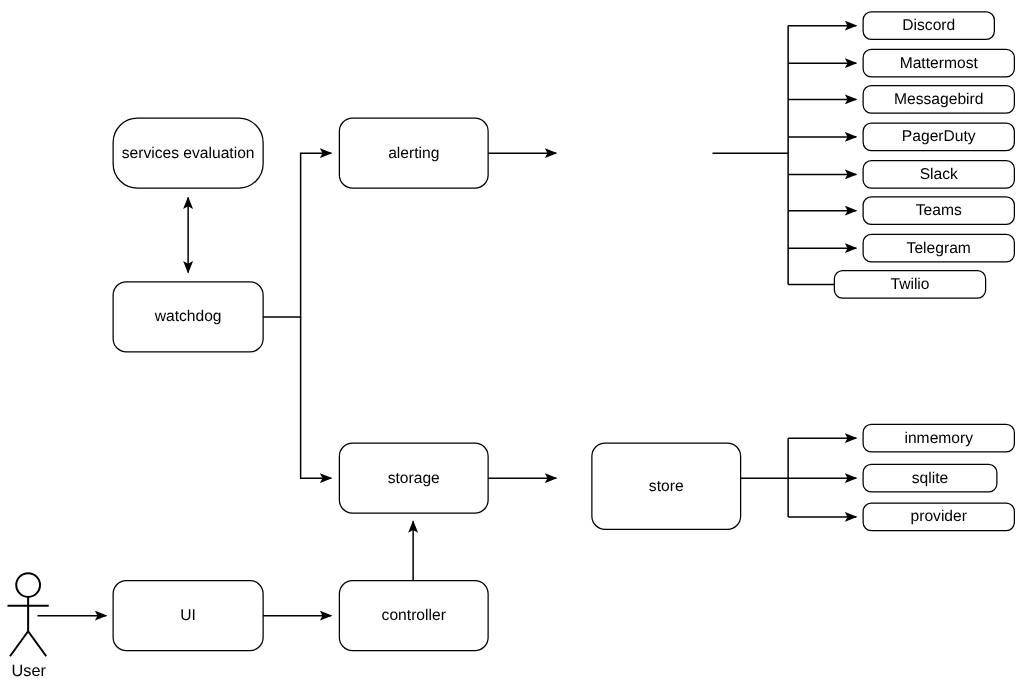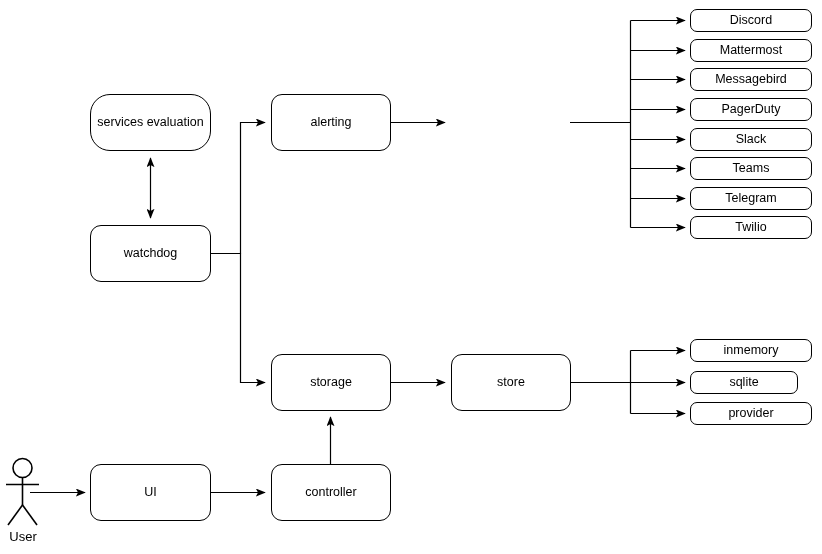--- a/index.html
+++ b/index.html
@@ -136,54 +136,54 @@
 
   <div class="node big" style="left:271px; top:94px; width:120px; height:57px;">
     <span>alerting</span>
   </div>
 
 
   <div class="node big" style="left:271px; top:354px; width:120px; height:57px;">
     <span>storage</span>
   </div>
 
-  <div class="node big" style="left:451px; top:354px; width:120px; height:57px;text-align:right;">
+  <div class="node big" style="left:473px; top:354px; width:120px; height:70px;text-align:right;">
     <span>store</span>
   </div>
 
   <div class="node big" style="left:90px; top:464px; width:121px; height:57px;">
     <span>UI</span>
   </div>
 
   <div class="node big" style="left:271px; top:464px; width:120px; height:57px;">
     <span>controller</span>
   </div>
 
-  <div class="node leaf" style="left:690px; top:9px; width:122px; height:23px;">
+  <div class="node leaf" style="left:690px; top:9px; width:106px; height:23px;">
     <span>Discord</span>
   </div>
   <div class="node leaf" style="left:690px; top:39px; width:122px; height:23px;">
     <span>Mattermost</span>
   </div>
   <div class="node leaf" style="left:690px; top:98px; width:122px; height:23px;">
     <span>PagerDuty</span>
   </div>
   <div class="node leaf" style="left:690px; top:68px; width:122px; height:23px;">
     <span>Messagebird</span>
   </div>
   <div class="node leaf" style="left:690px; top:128px; width:122px; height:23px;">
     <span>Slack</span>
   </div>
   <div class="node leaf" style="left:690px; top:157px; width:122px; height:23px;">
     <span>Teams</span>
   </div>
   <div class="node leaf" style="left:690px; top:187px; width:122px; height:23px;">
     <span>Telegram</span>
   </div>
-  <div class="node leaf" style="left:690px; top:216px; width:122px; height:23px;">
+  <div class="node leaf" style="left:667px; top:216px; width:122px; height:23px;">
     <span>Twilio</span>
   </div>
 
   <div class="node leaf" style="left:690px; top:339px; width:122px; height:23px;">
     <span>inmemory</span>
   </div>
   <div class="node leaf" style="left:690px; top:371px; width:108px; height:23px;">
     <span>sqlite</span>
   </div>
   <div class="node leaf" style="left:690px; top:402px; width:122px; height:23px;">

